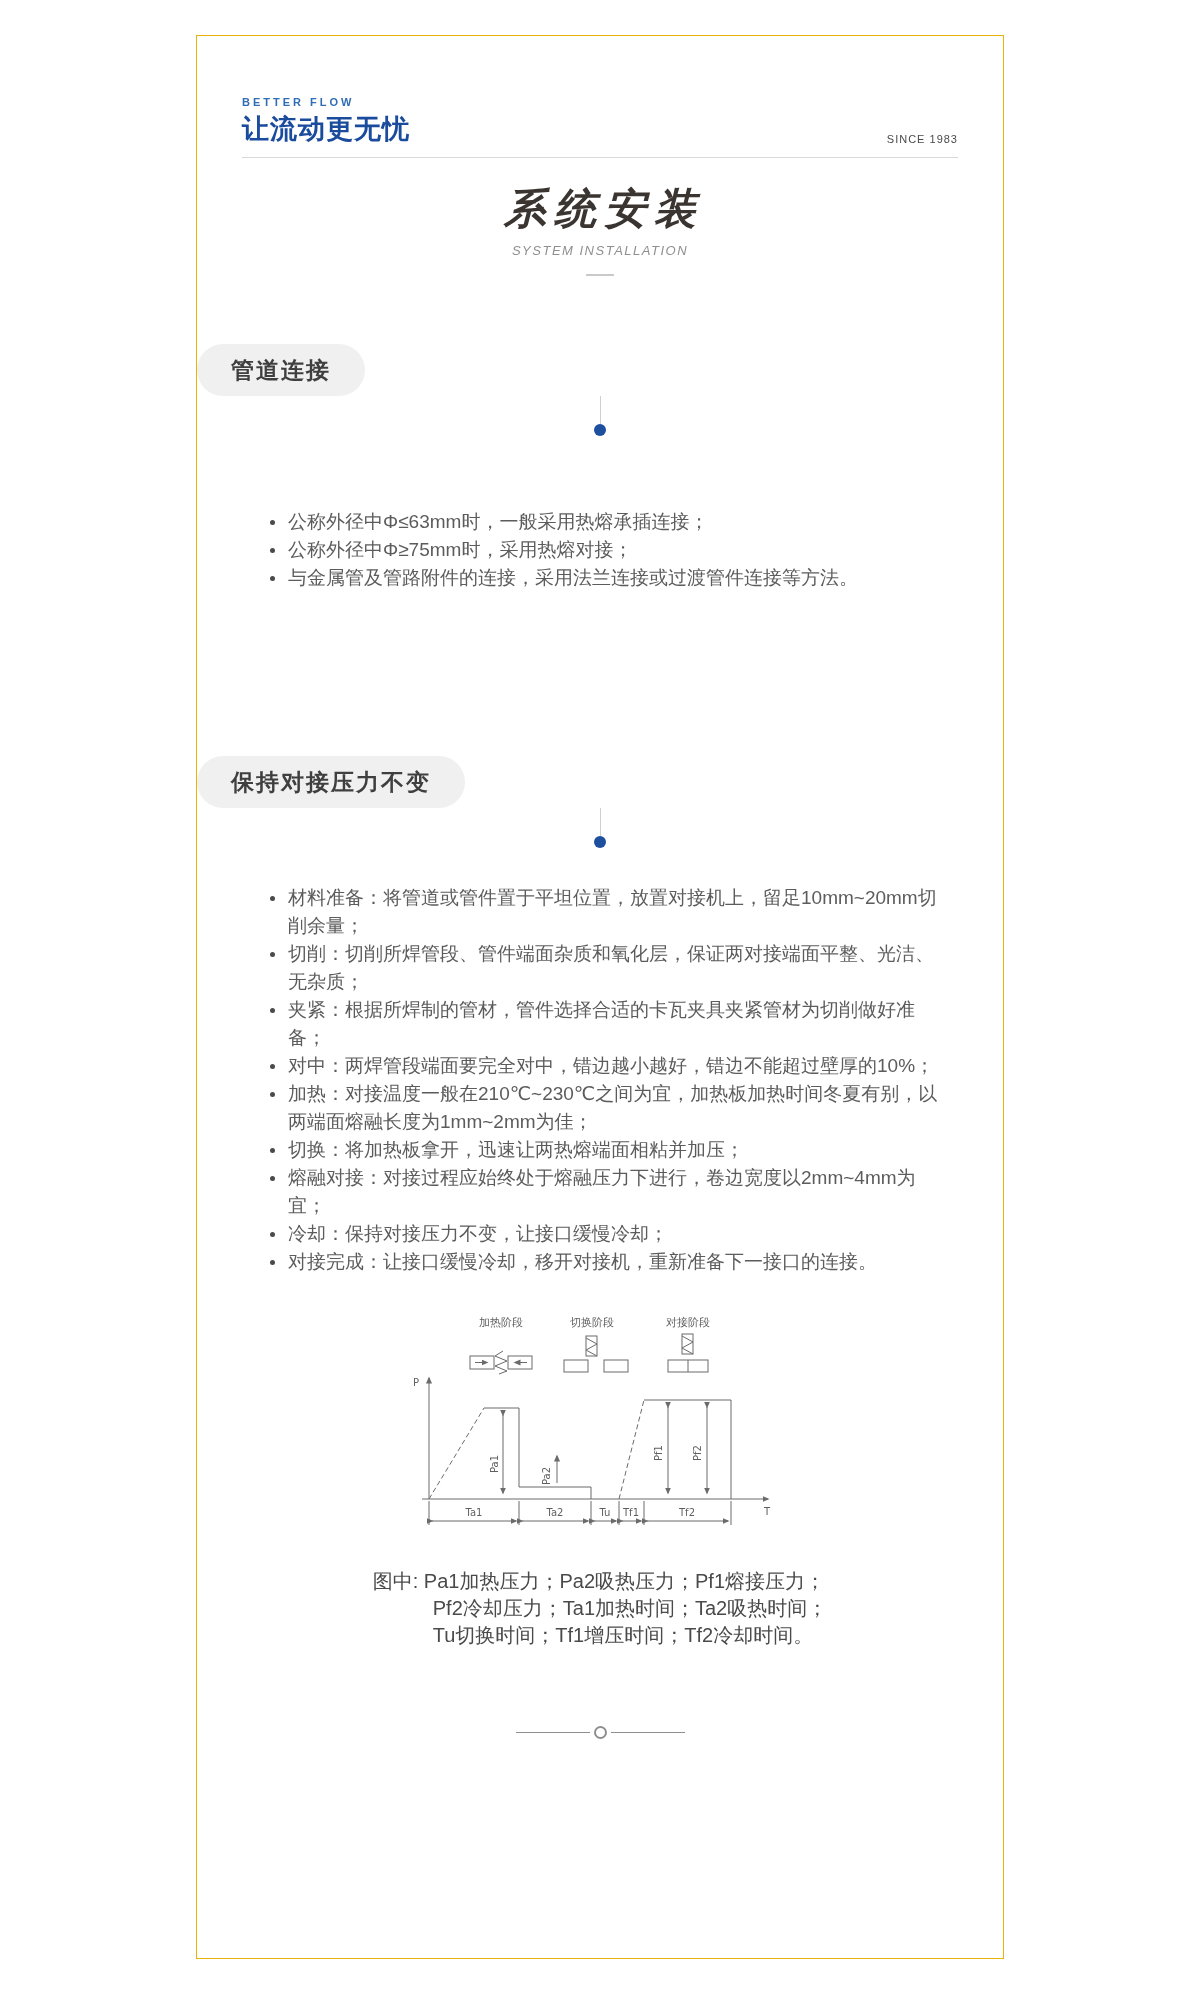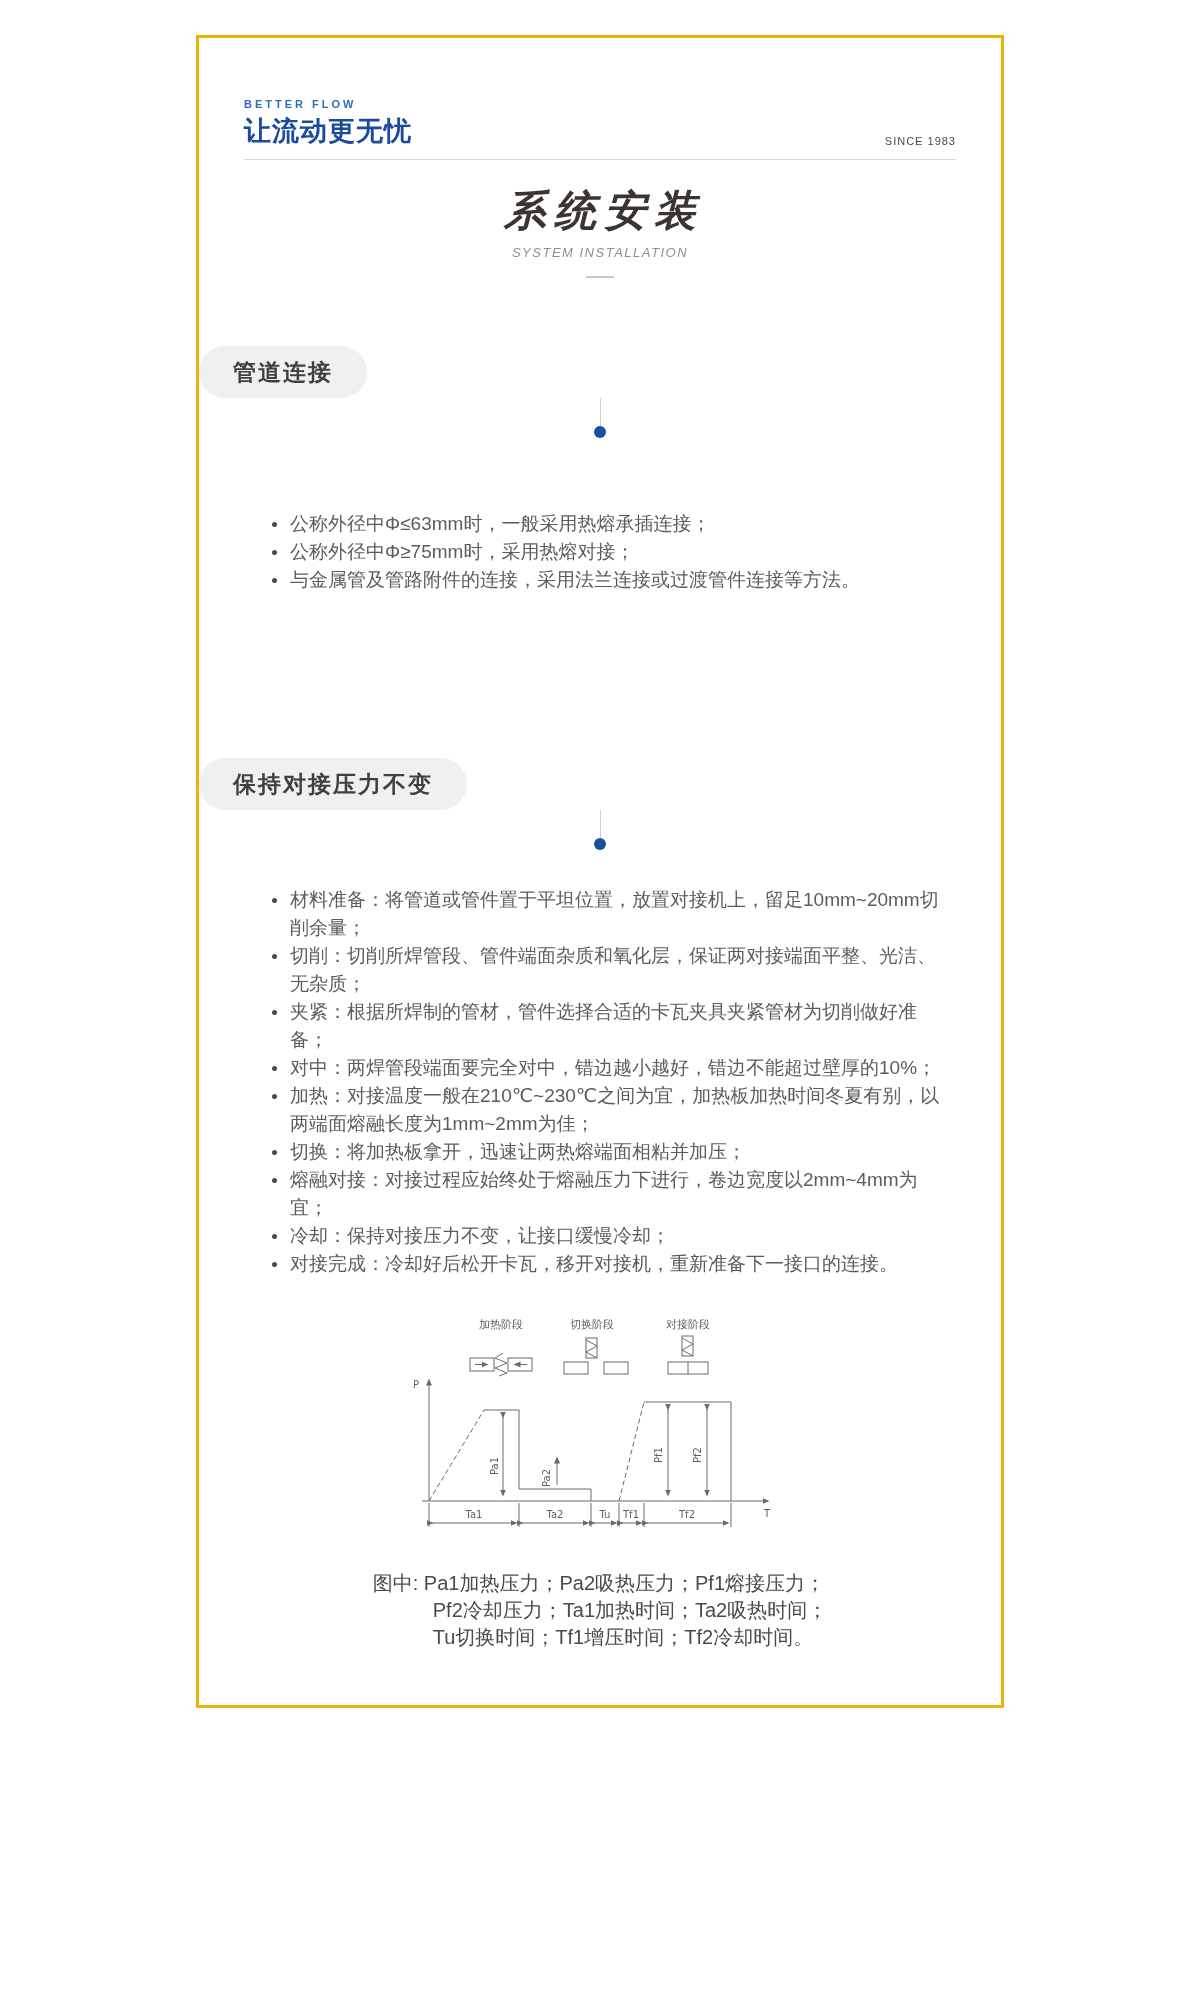--- a/index.html
+++ b/index.html
@@ -8,23 +8,23 @@
     background: #ffffff;
     width: 1200px;
     height: 2000px;
     font-family: "Liberation Sans", "DejaVu Sans", sans-serif;
   }
   .card {
     position: absolute;
     left: 196px;
     top: 35px;
     width: 808px;
-    height: 1673px;
+    height: 1924px;
     background: #ffffff;
-    border: 3px solid #eab308;
+    border: 1px solid #eab308;
     box-sizing: border-box;
     overflow: hidden;
   }
   
   .header { margin: 60px 45px 0 45px; }
   .logo-row { display: flex; justify-content: space-between; align-items: flex-end; }
   .brand-top {
     font-size: 11px; font-weight: 700; letter-spacing: 3px;
     color: #2f6db5; margin-bottom: 3px;
   }
@@ -164,21 +164,21 @@
     <div class="bullet-item">
       <span class="bullet-dot"></span>
       <span class="bullet-text">熔融对接：对接过程应始终处于熔融压力下进行，卷边宽度以2mm~4mm为宜；</span>
     </div>
     <div class="bullet-item">
       <span class="bullet-dot"></span>
       <span class="bullet-text">冷却：保持对接压力不变，让接口缓慢冷却；</span>
     </div>
     <div class="bullet-item">
       <span class="bullet-dot"></span>
-      <span class="bullet-text">对接完成：冷却好后松开卡瓦，移开对接机，重新准备下一接口的连接。</span>
+      <span class="bullet-text">对接完成：让接口缓慢冷却，移开对接机，重新准备下一接口的连接。</span>
     </div>
   </div>
 
   <div class="figure-wrap">
     <svg width="400" height="240" viewBox="0 0 400 240">
       <defs>
         <marker id="ah" markerWidth="8" markerHeight="8" refX="5.5" refY="3" orient="auto">
           <path d="M0,0 L7,3 L0,6 Z" fill="#6b6b6b"></path>
         </marker>
       </defs>

